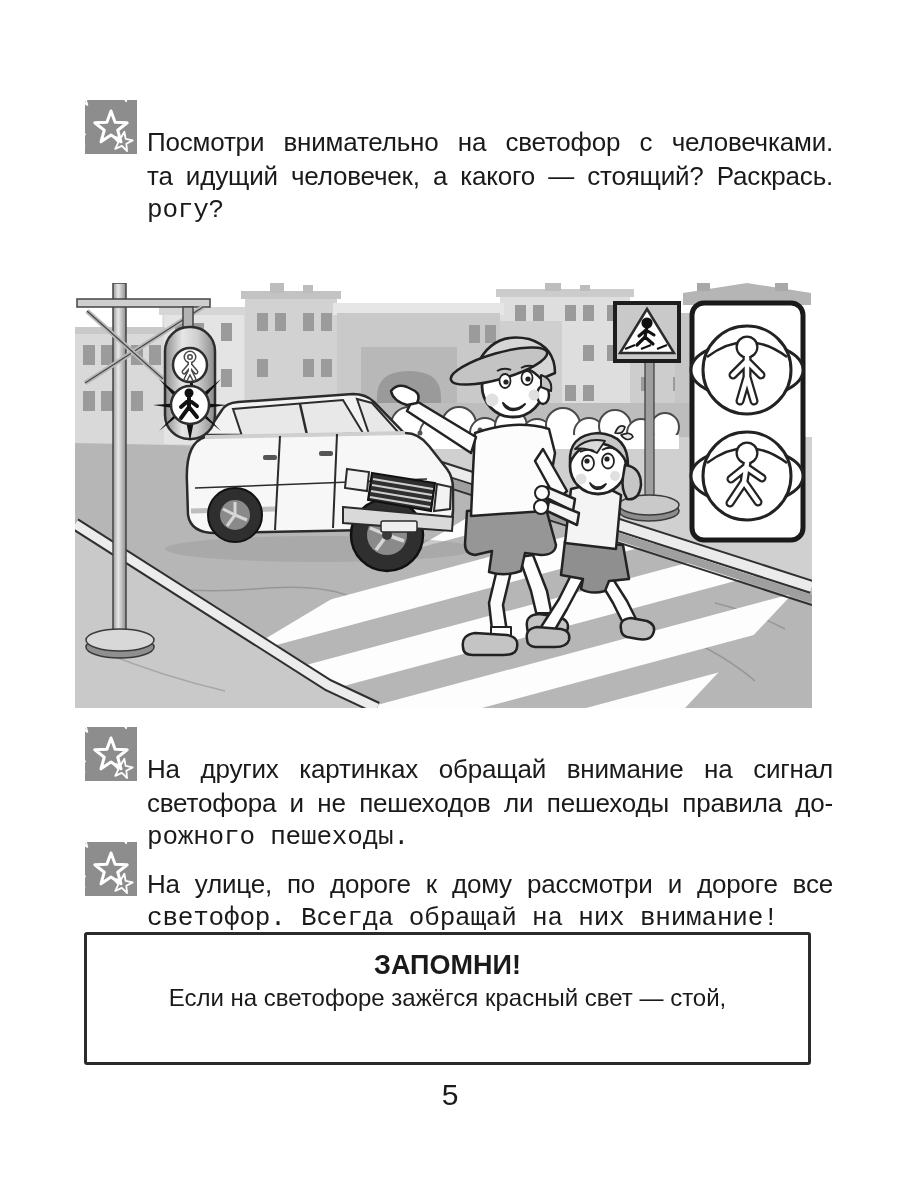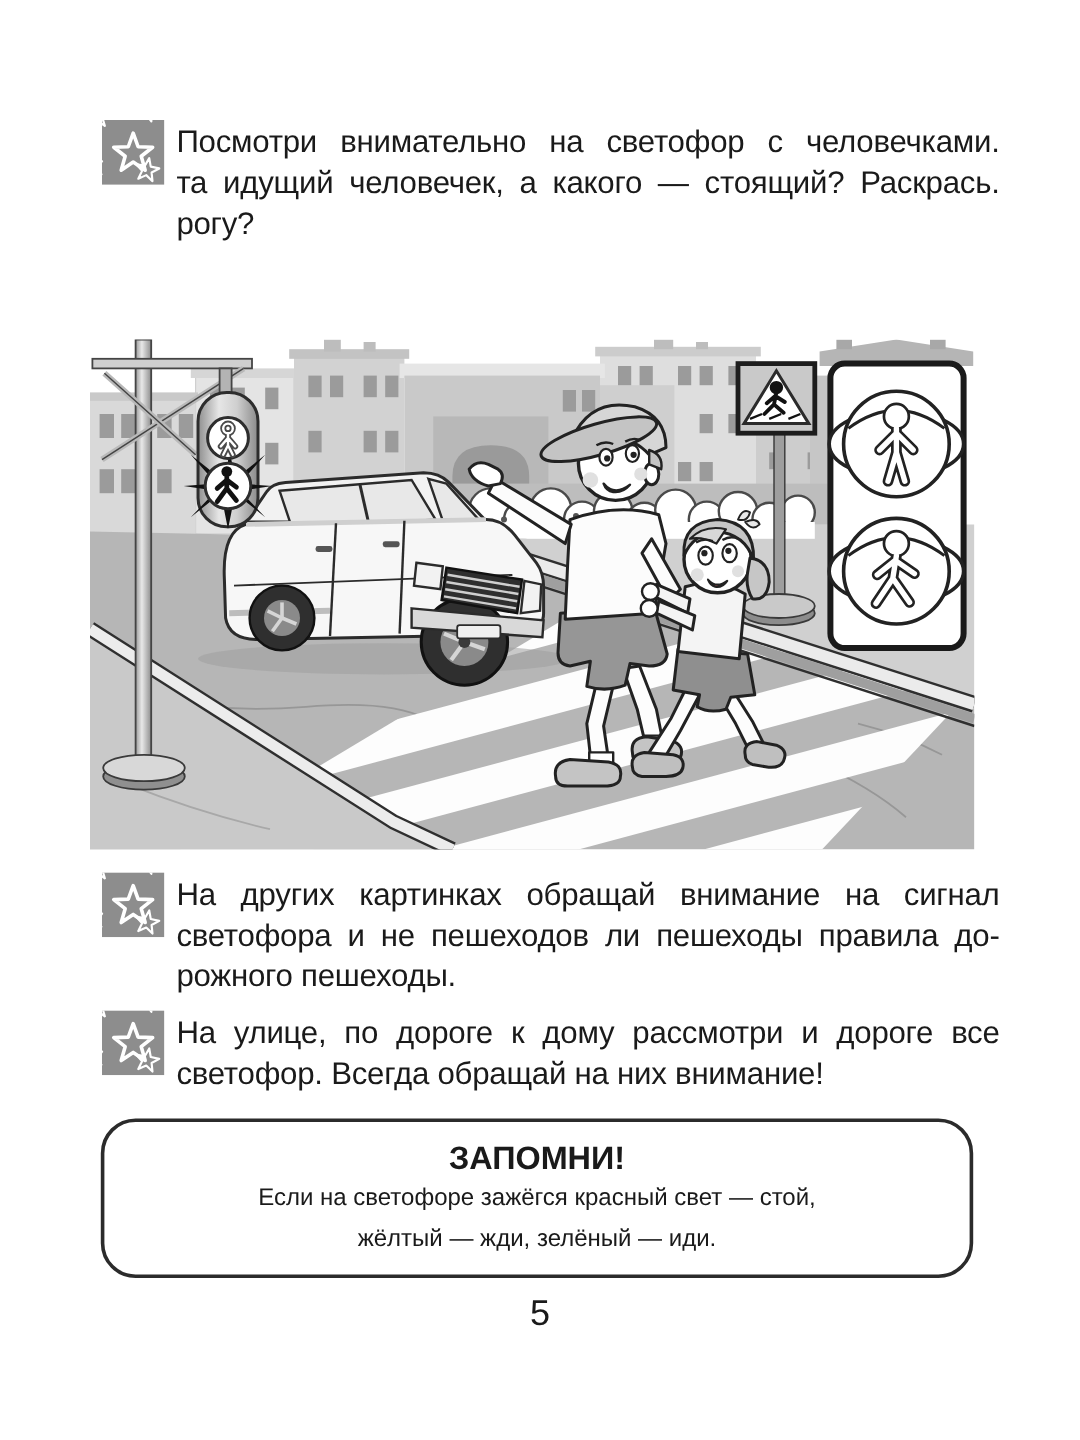--- a/index.html
+++ b/index.html
@@ -2,31 +2,31 @@
 <html><head>
 <meta charset="utf-8">
 <style>
   html,body{margin:0;padding:0;}
   body{
     width:900px;height:1200px;position:relative;background:#ffffff;
     font-family:"Liberation Sans","DejaVu Sans",sans-serif;color:#1a1a1a;
     overflow:hidden;
   }
   .star-badge{position:absolute;width:52px;height:54px;}
-  .para{position:absolute;left:147px;width:686px;font-size:26px;line-height:34px;letter-spacing:-0.2px;}
+  .para{position:absolute;left:147px;width:686px;font-size:26px;line-height:34px;letter-spacing:-0.2px;margin-top:24px;}
   .tline{text-align:justify;text-align-last:justify;white-space:nowrap;}
-  .tline.last{text-align-last:left;}
+  .tline.last{text-align-last:left;font-family:Liberation Mono, monospace;}
   #illustration{position:absolute;left:75px;top:283px;width:737px;height:425px;}
   #memo-box{
     position:absolute;left:84px;top:932px;width:721px;height:127px;
-    border:3px solid #2b2b2b;border-radius:29px;background:#fff;
+    border:3px solid #2b2b2b;border-radius:3px;background:#fff;
     text-align:center;
   }
   #memo-title{margin-top:14px;font-size:27px;font-weight:bold;line-height:32px;}
-  .memo-line{font-size:20px;line-height:34px;}
+  .memo-line{font-size:24px;line-height:34px;}
   #page-number{position:absolute;left:0;top:1078px;width:900px;text-align:center;font-size:30px;}
 </style>
 </head>
 <body>
 
 <svg width="0" height="0" style="position:absolute">
   <defs>
     <g id="star-badge-sym">
       <rect width="52" height="54" fill="#8d8d8d"></rect>
       <path id="bstar" d="M26,11 L30.1,22.3 L42.2,22.7 L32.7,30.2 L36,41.8 L26,35 L16,41.8 L19.3,30.2 L9.8,22.7 L21.9,22.3 Z" fill="none" stroke="#ffffff" stroke-width="3" stroke-linejoin="round"></path>
@@ -401,16 +401,15 @@
     <use href="#star-badge-sym"></use>
   </svg>
 <div class="para" style="top:843px">
   <div class="tline">На улице, по дороге к дому рассмотри и дороге все</div>
   <div class="tline last">светофор. Всегда обращай на них внимание!</div>
 </div>
 
 <div id="memo-box">
   <div id="memo-title">ЗАПОМНИ!</div>
   <div class="memo-line">Если на светофоре зажёгся красный свет — стой,</div>
-  <div class="memo-line">жёлтый — жди, зелёный — иди.</div>
 </div>
 
 <div id="page-number">5</div>
 
 </body></html>

